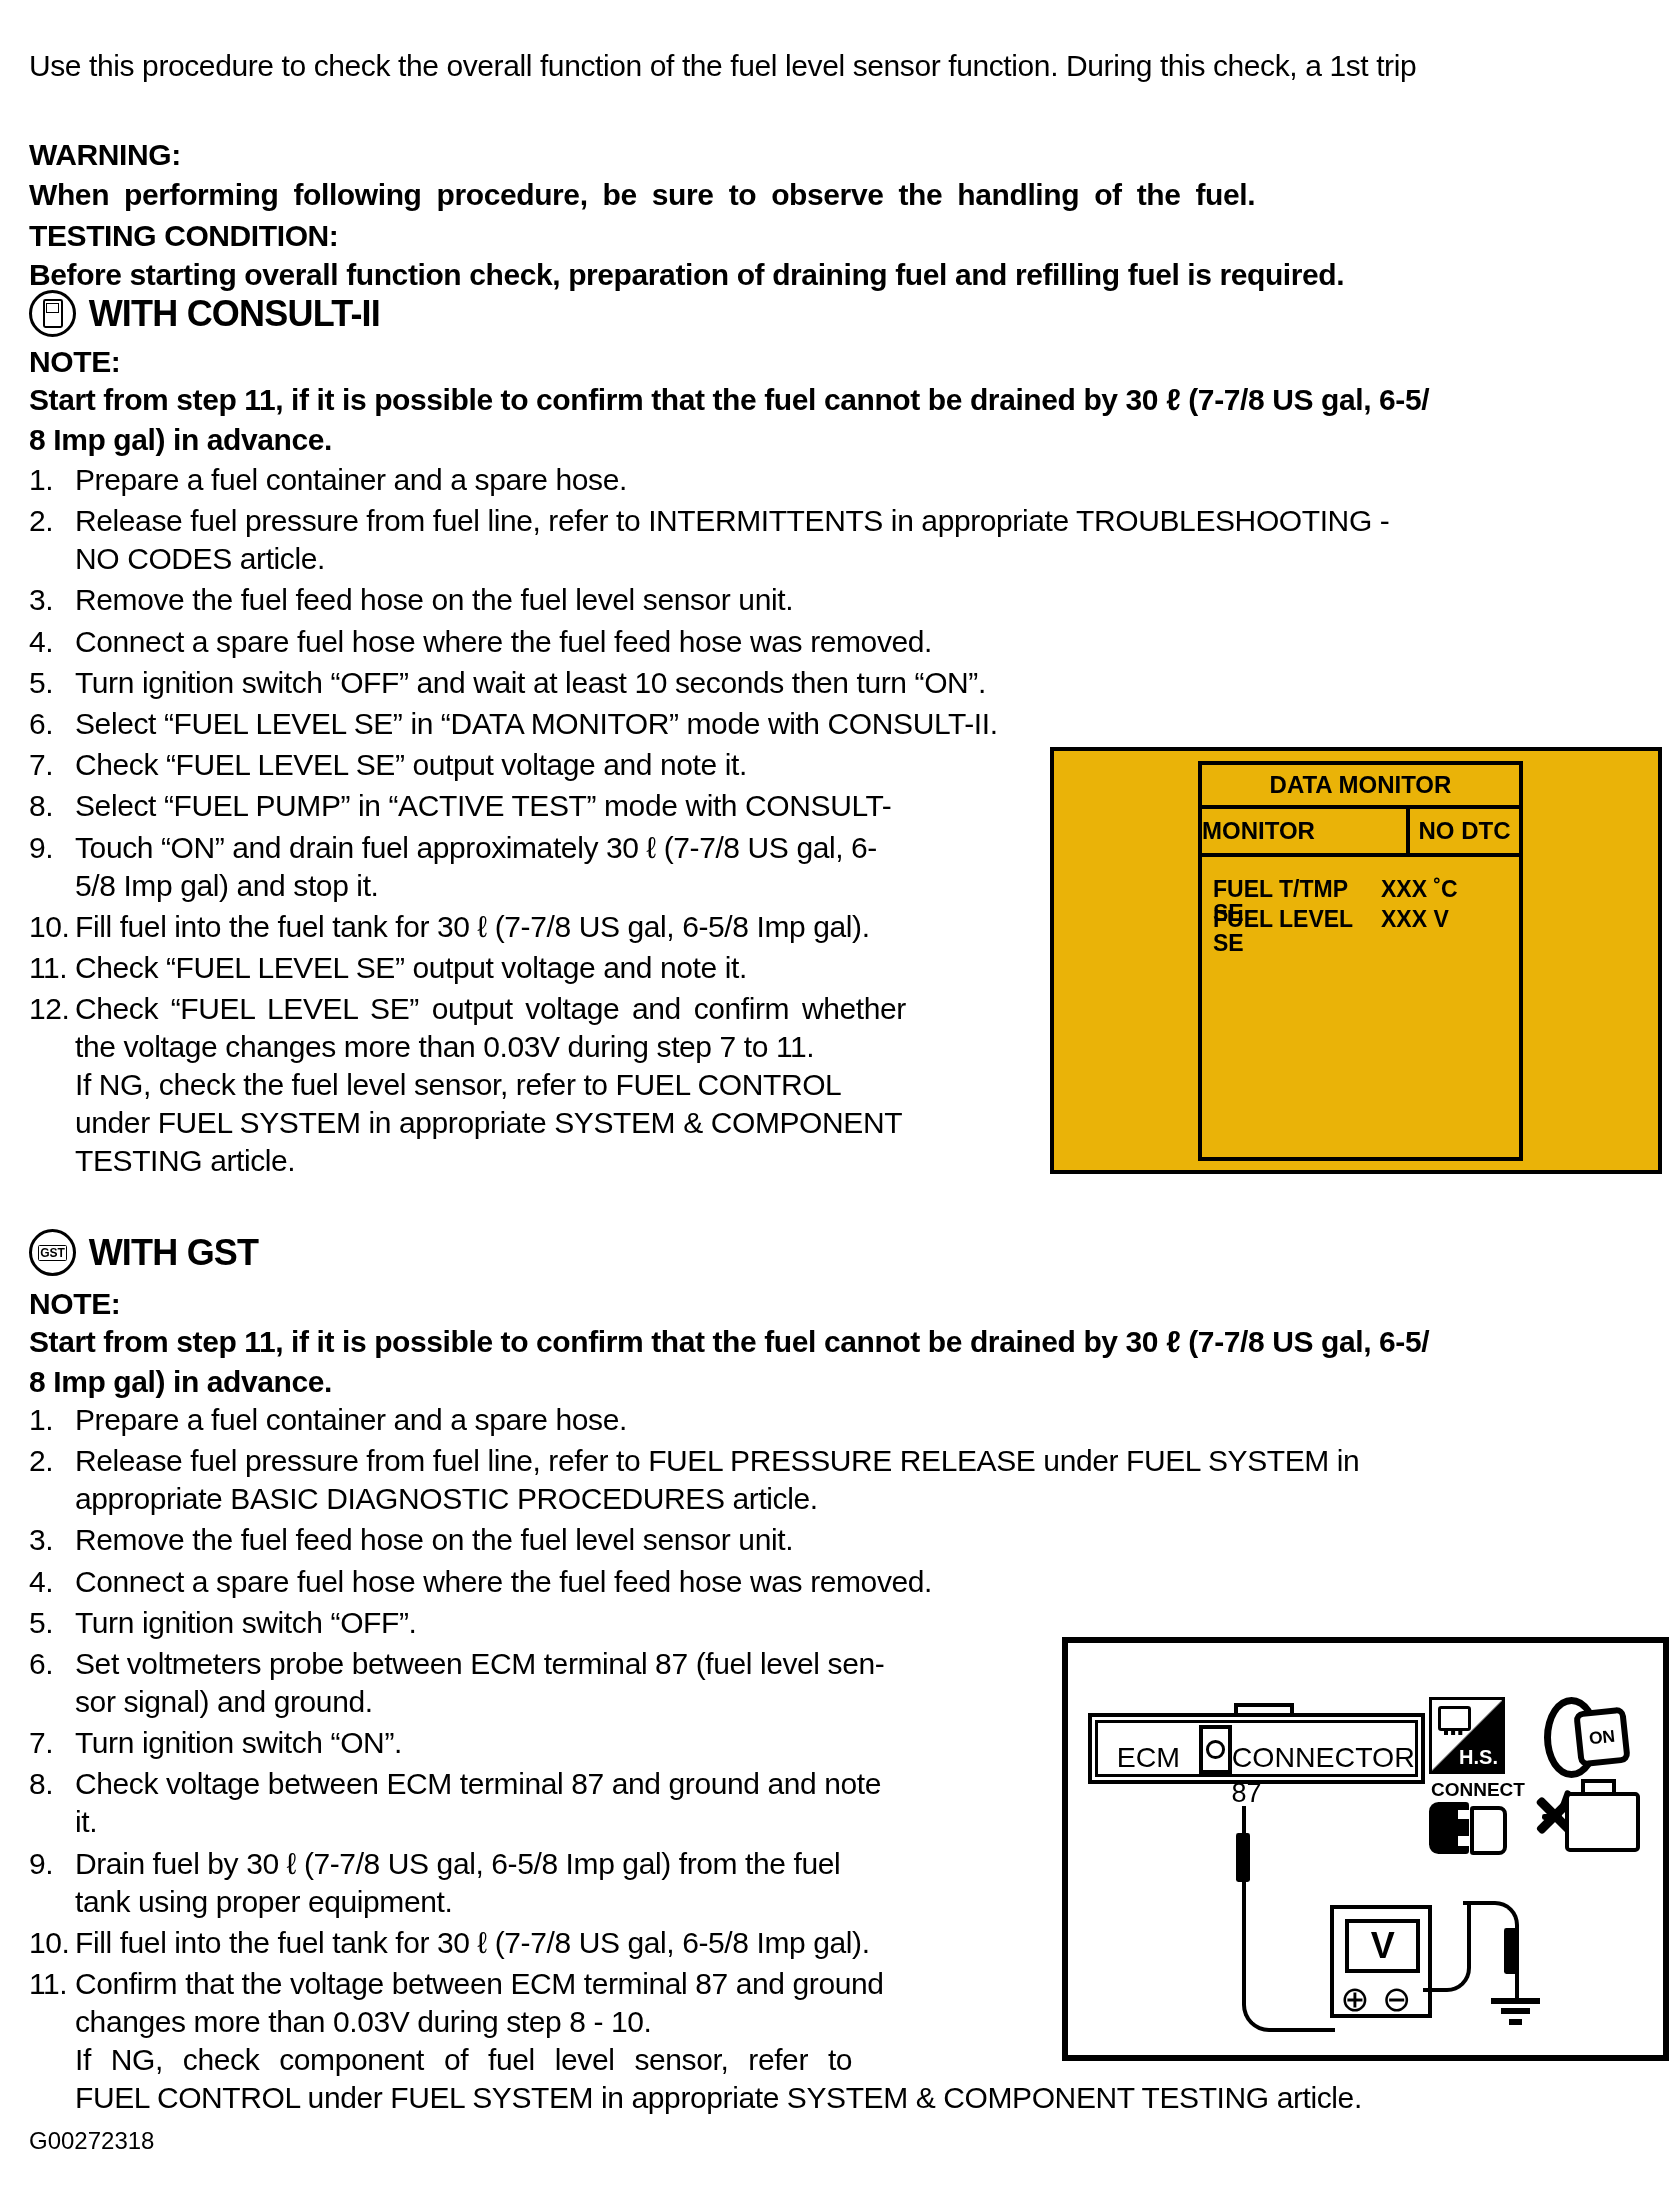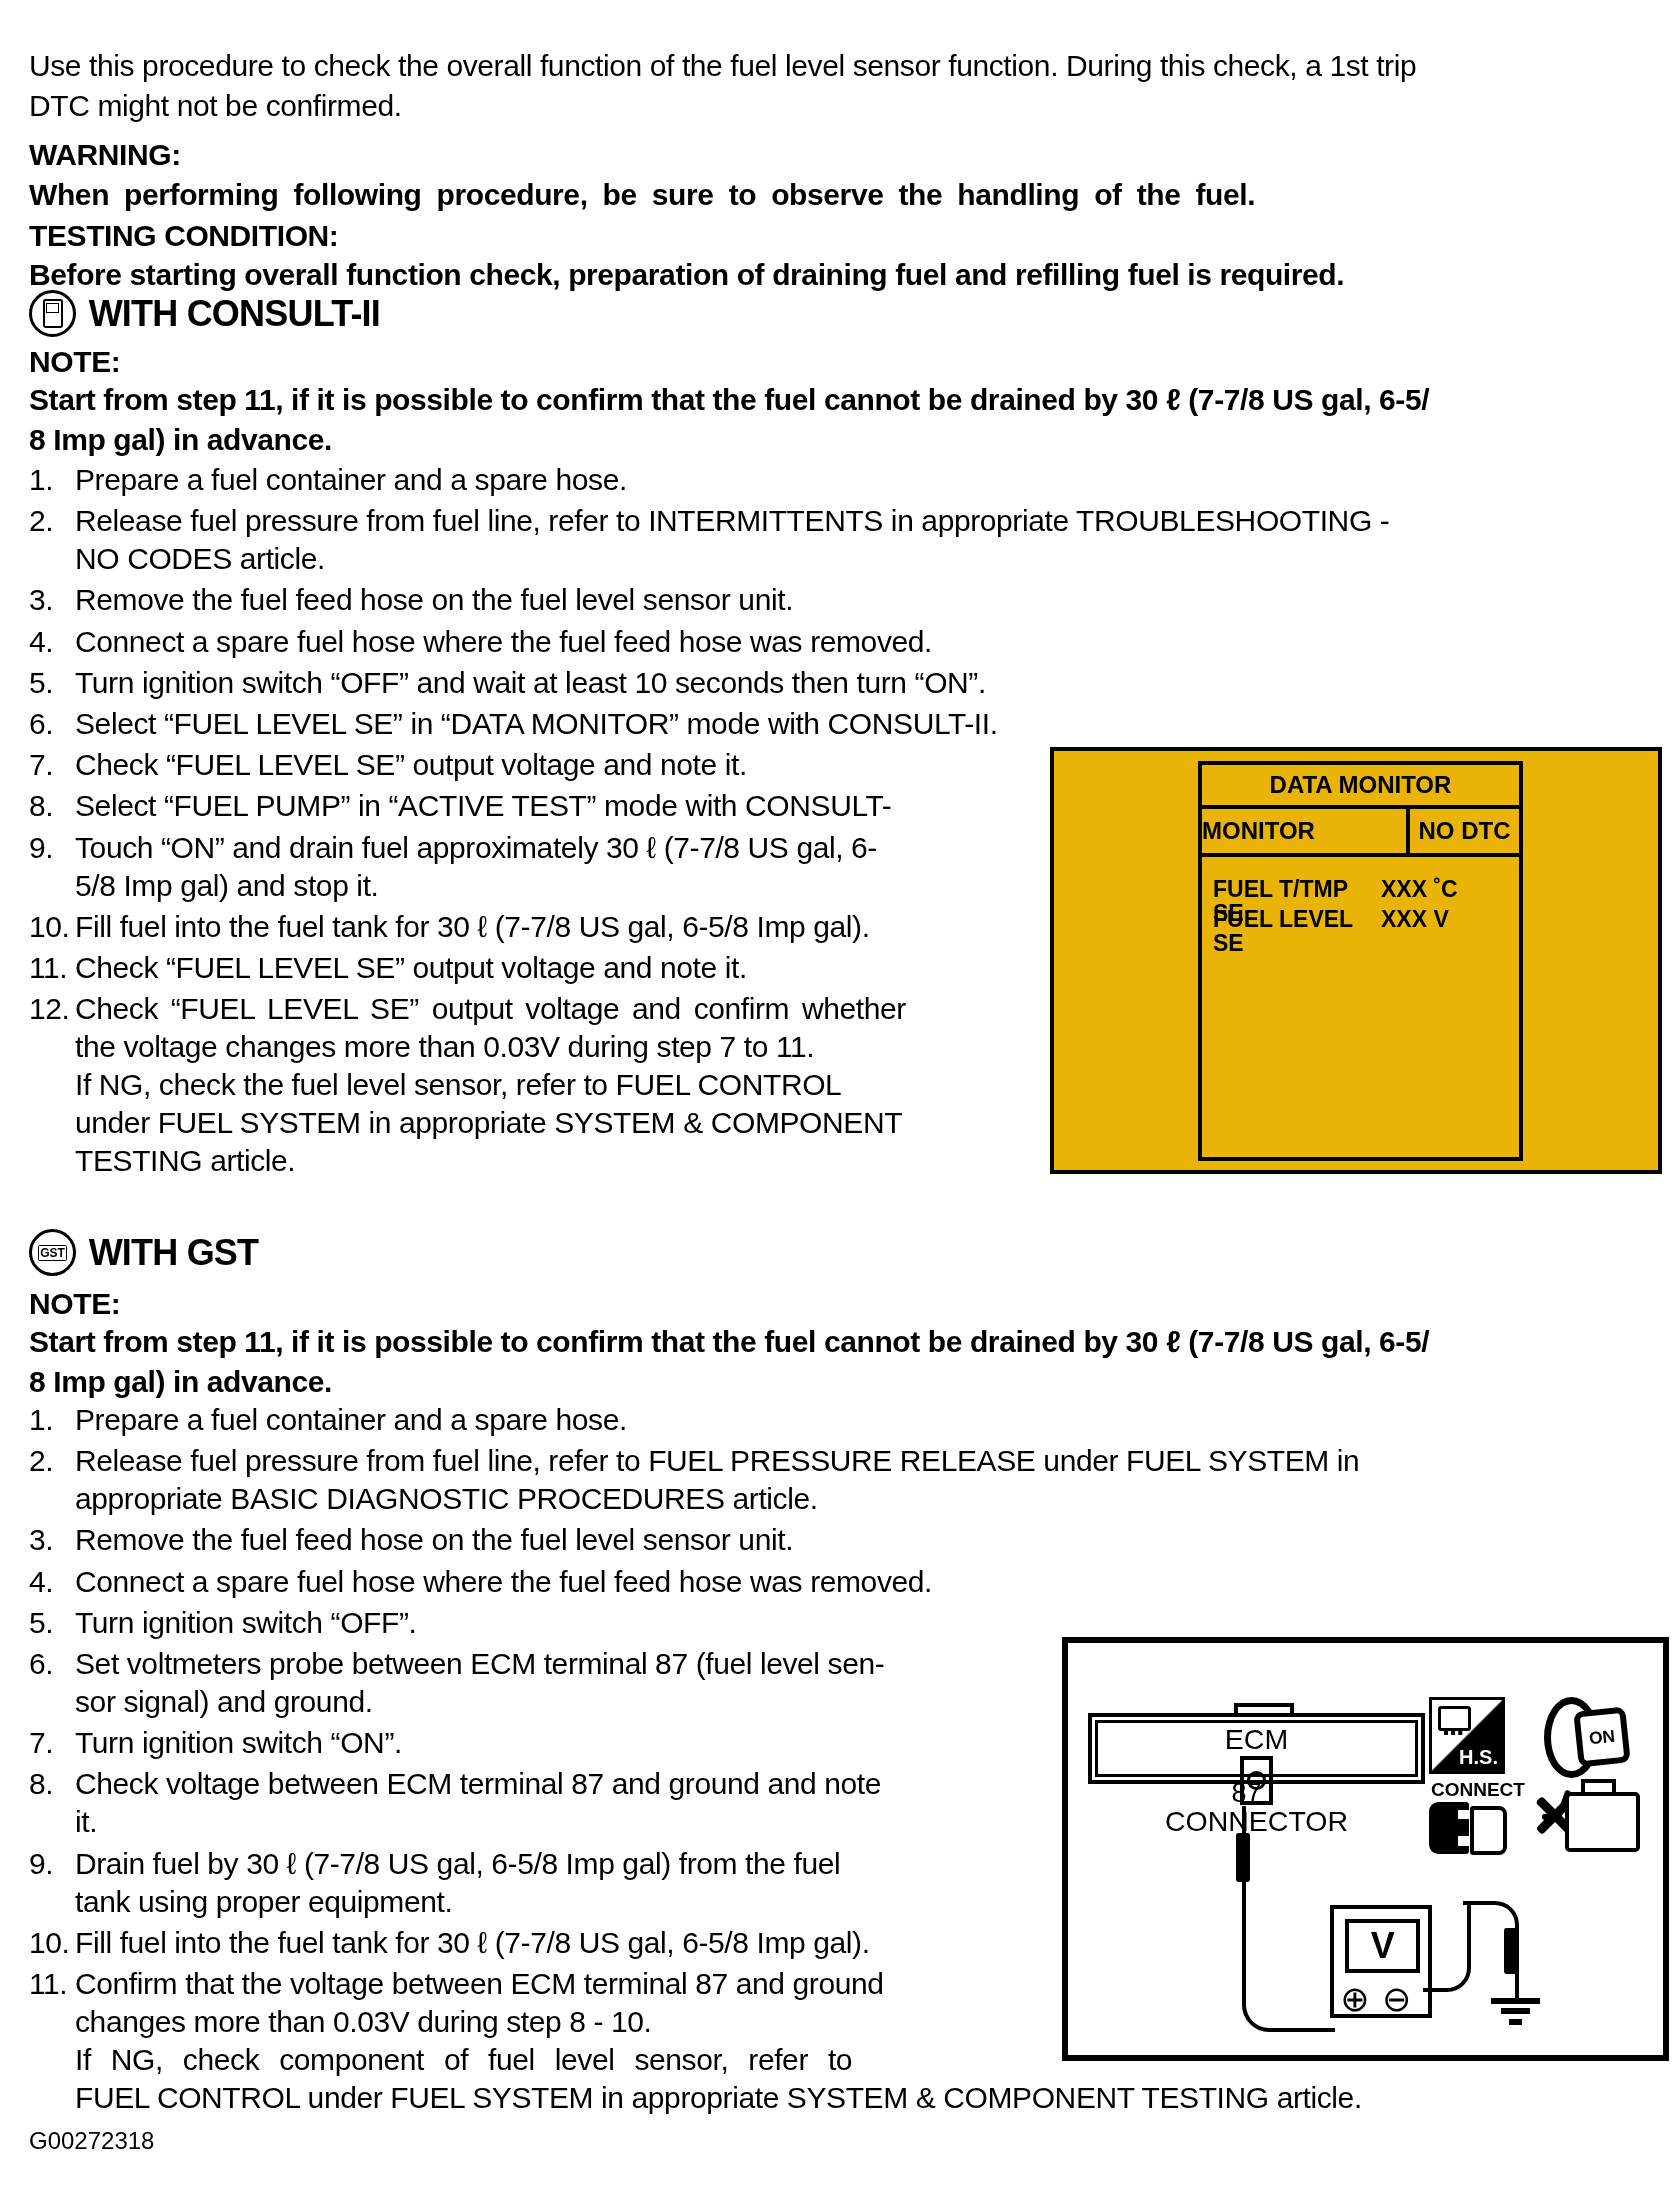--- a/index.html
+++ b/index.html
@@ -30,21 +30,21 @@
   .dmc1{flex:1;line-height:44px;font-weight:700;font-size:24px;letter-spacing:0;}
   .dmc2{width:109px;border-left:4px solid #000;line-height:44px;text-align:center;font-weight:700;font-size:24px;letter-spacing:0;}
   .dmbody{padding-top:20.6px;}
   .dmrow{display:flex;height:30px;line-height:24px;font-weight:700;font-size:23px;letter-spacing:0;}
   .dmname{width:168px;padding-left:11px;}
   
   .fig2{position:absolute;left:1062px;top:1637px;width:595px;height:412px;border:6.3px solid #000;background:#fff;}
   .f2{position:absolute;}
   .ecmtab{left:166px;top:60px;width:52px;height:17.4px;border:4px solid #000;background:#fff;}
   .ecmbar{left:20px;top:70px;width:329px;height:63px;border:4px solid #000;background:#fff;}
-  .ecmbar .inner{position:absolute;inset:3.2px;border:3.2px solid #000;display:flex;align-items:center;flex-direction:column;}
+  .ecmbar .inner{position:absolute;inset:3.2px;border:3.2px solid #000;display:flex;align-items:flex-end;}
   .ecmzone{flex:1;text-align:center;font-size:28.5px;letter-spacing:0;}
   .ecmrect{width:25px;height:41px;border:4px solid #000;flex:none;display:flex;align-items:center;justify-content:center;}
   .ecmrect i{width:12.7px;height:12.7px;border:3.2px solid #000;border-radius:50%;display:block;}
   .t87{left:151px;top:135px;width:55px;text-align:center;font-size:27px;letter-spacing:0;}
   .wireL{left:174px;top:163px;width:89px;height:222px;border-left:4.8px solid #000;border-bottom:4.8px solid #000;border-bottom-left-radius:27px;}
   .probe1{left:168px;top:190px;width:14.3px;height:49px;background:#000;border-radius:2.4px;}
   .vmeter{left:262px;top:262px;width:94px;height:105px;border:4.8px solid #000;background:#fff;}
   .vdisp{position:absolute;left:11px;top:9.5px;width:67px;height:46px;border:4px solid #000;
          text-align:center;line-height:46px;font-weight:700;font-size:36px;}
   .term{position:absolute;bottom:-1.6px;font-size:35px;line-height:35px;}
@@ -79,21 +79,20 @@
   .engm2{position:absolute;left:9.5px;top:35px;width:20.6px;height:6.3px;background:#000;border-radius:2.4px;}
   .footer{position:absolute;left:29px;top:2127px;font-size:24px;letter-spacing:0;}
 </style>
 </head>
 <body>
 
 <div class="page">
 
   <div class="abs" style="top:46px">
     <div class="ln">Use this procedure to check the overall function of the fuel level sensor function. During this check, a 1st trip</div>
-    <div class="ln">DTC might not be confirmed.</div>
   </div>
 
   <div class="abs b ln" style="top:135px">WARNING:</div>
   <div class="abs b ln jw2" style="top:175px">When performing following procedure, be sure to observe the handling of the fuel.</div>
 
   <div class="abs b ln" style="top:216px">TESTING CONDITION:</div>
   <div class="abs b ln" style="top:255px">Before starting overall function check, preparation of draining fuel and refilling fuel is required.</div>
 
   <div class="abs heading" style="top:290px">
     <span class="cicon">

